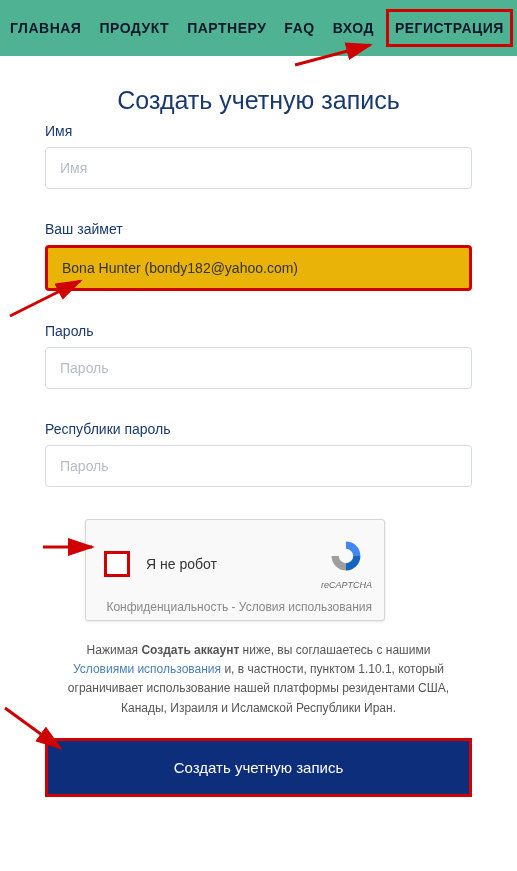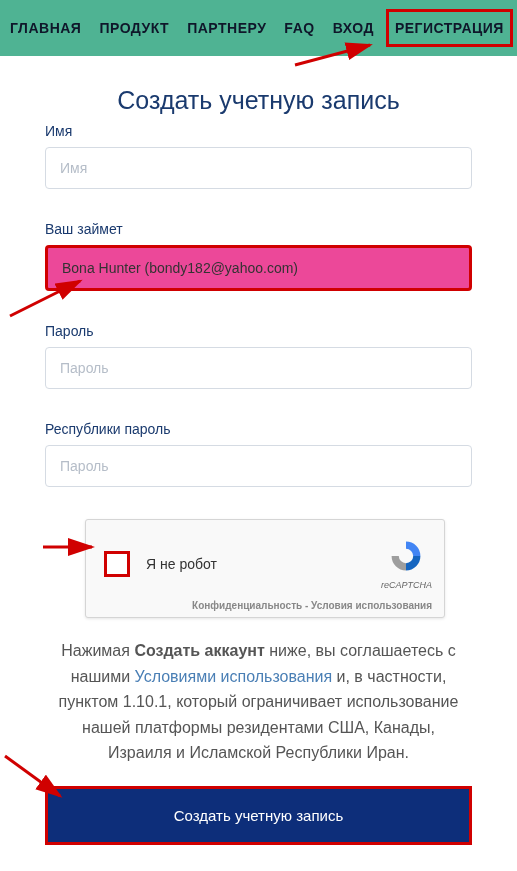--- a/index.html
+++ b/index.html
@@ -64,33 +64,33 @@
       border: 1px solid #d5dbe3;
       border-radius: 4px;
       font-size: 14px;
       color: #333;
       background: #fff;
     }
     .form-input::placeholder {
       color: #b5bdc8;
     }
     .form-input.sponsor {
-      background: #ec4899;
+      background: #eab308;
       border: 3px solid #d00000;
       color: #333;
     }
     .captcha-wrapper {
       margin: 25px 0 20px 40px;
       position: relative;
     }
     .captcha-box {
       border: 1px solid #d5d5d5;
       border-radius: 3px;
       background: #f9f9f9;
-      width: 360px;
+      width: 300px;
       padding: 18px 12px 6px 12px;
       box-shadow: 0 1px 3px rgba(0,0,0,0.1);
     }
     .captcha-main {
       display: flex;
       align-items: center;
       margin-bottom: 10px;
     }
     .captcha-check {
       width: 26px;
@@ -113,27 +113,26 @@
       width: 36px;
       height: 36px;
       margin: 0 auto 2px;
     }
     .captcha-brand {
       font-size: 9px;
       color: #666;
     }
     .captcha-footer {
       text-align: right;
-      font-size: 10px;
+      font-size: 12px;
       color: #888;
-      font-weight: bold;
     }
     .terms-text {
       text-align: center;
-      font-size: 16px;
+      font-size: 12px;
       color: #555;
       line-height: 1.6;
       margin: 20px 10px 20px 10px;
     }
     .terms-text a {
       color: #4a7fb5;
       text-decoration: none;
     }
     .terms-text b {
       font-weight: 600;

